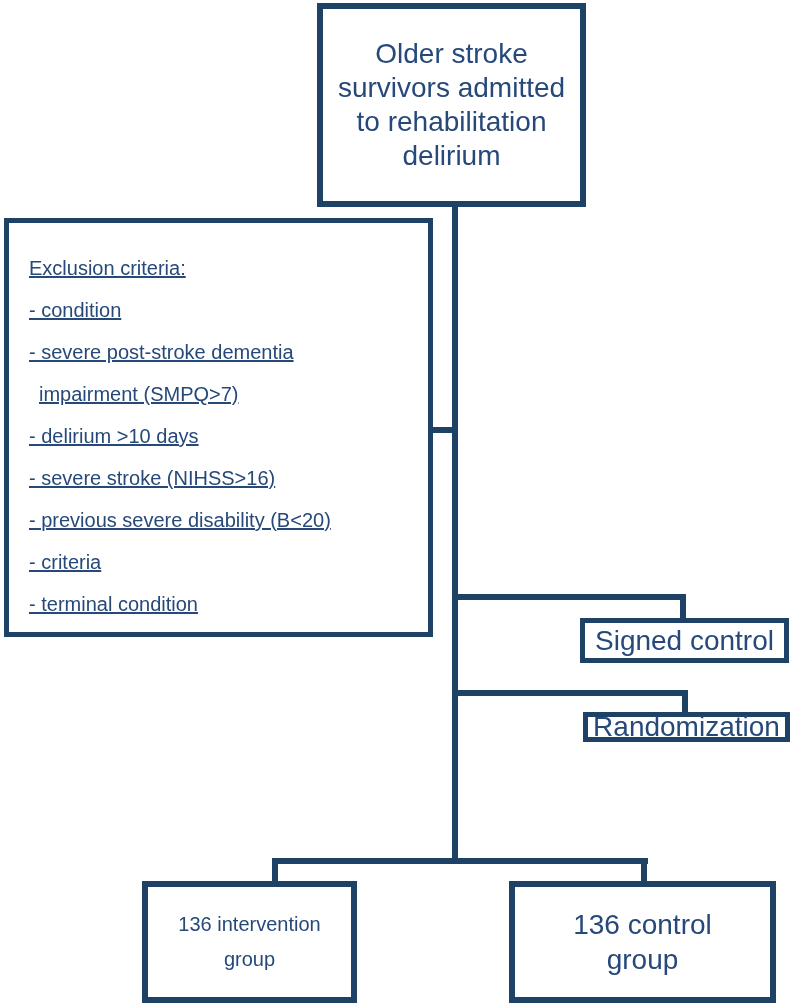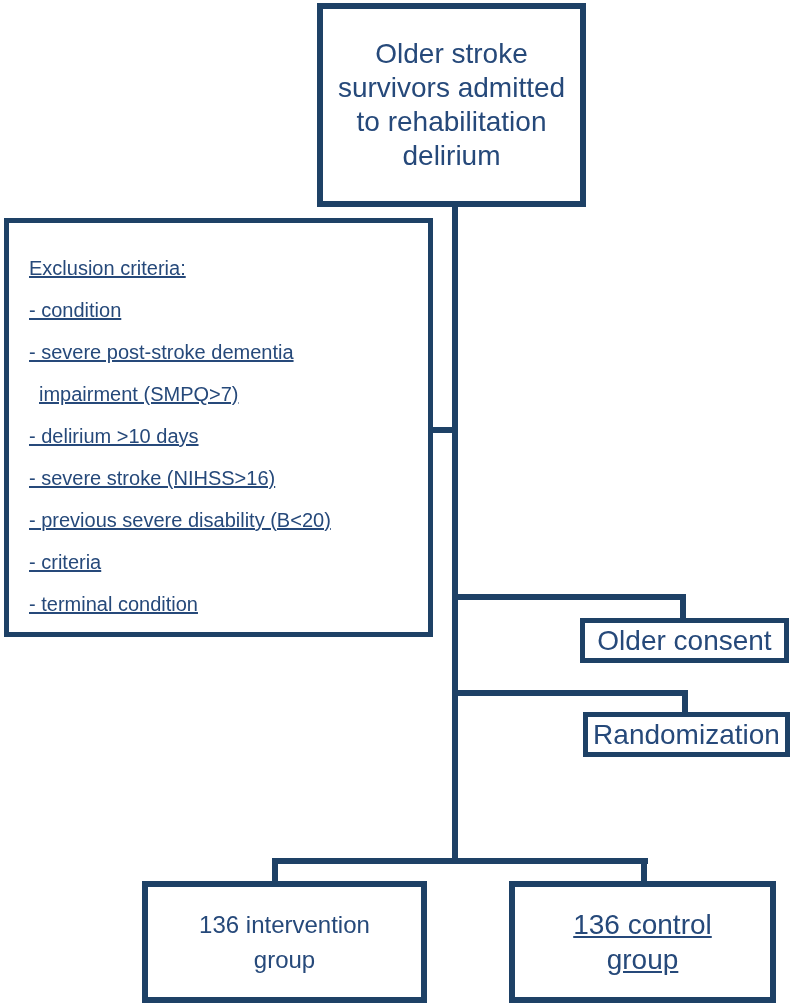--- a/index.html
+++ b/index.html
@@ -53,30 +53,30 @@
     white-space: nowrap;
   }
   .node-exclusion .x-line.indent {
     padding-left: 10px;
   }
   .node-consent {
     left: 580px; top: 618px; width: 209px; height: 45px;
     font-size: 28px; line-height: 34px;
   }
   .node-randomization {
-    left: 583px; top: 712px; width: 207px; height: 45px;
+    left: 583px; top: 712px; width: 207px; height: 30px;
     font-size: 28px; line-height: 34px;
   }
   .node-intervention {
-    left: 142px; top: 881px; width: 285px; height: 122px;
-    font-size: 24px; line-height: 35px;
+    left: 142px; top: 881px; width: 215px; height: 122px;
+    font-size: 20px; line-height: 35px;
   }
   .node-control {
     left: 509px; top: 881px; width: 267px; height: 122px;
-    font-size: 28px; line-height: 35px; text-decoration: underline;
+    font-size: 28px; line-height: 35px;
   }
 </style>
 </head>
 <body>
 
 <div class="canvas" style="--line: #1e4166; --text: #26497a; --bg: #ffffff;">
 
   <div class="conn" style="left:452px; top:170px; width:6px; height:694px;"></div>
   <div class="conn" style="left:433px; top:427px; width:19px; height:6px;"></div>
   <div class="conn" style="left:455px; top:594px; width:231px; height:6px;"></div>
@@ -100,21 +100,21 @@
     <div class="x-line">- severe post-stroke dementia</div>
     <div class="x-line indent">impairment (SMPQ&gt;7)</div>
     <div class="x-line">- delirium &gt;10 days</div>
     <div class="x-line">- severe stroke (NIHSS&gt;16)</div>
     <div class="x-line">- previous severe disability (B&lt;20)</div>
     <div class="x-line">- criteria</div>
     <div class="x-line">- terminal condition</div>
   </div>
 
   <div class="box center node-consent">
-    <div>Older consent</div>
+    <div>Signed control</div>
   </div>
 
   <div class="box center node-randomization">
     <div>Randomization</div>
   </div>
 
   <div class="box box-lg center node-intervention">
     <div>136 intervention</div>
     <div>group</div>
   </div>

